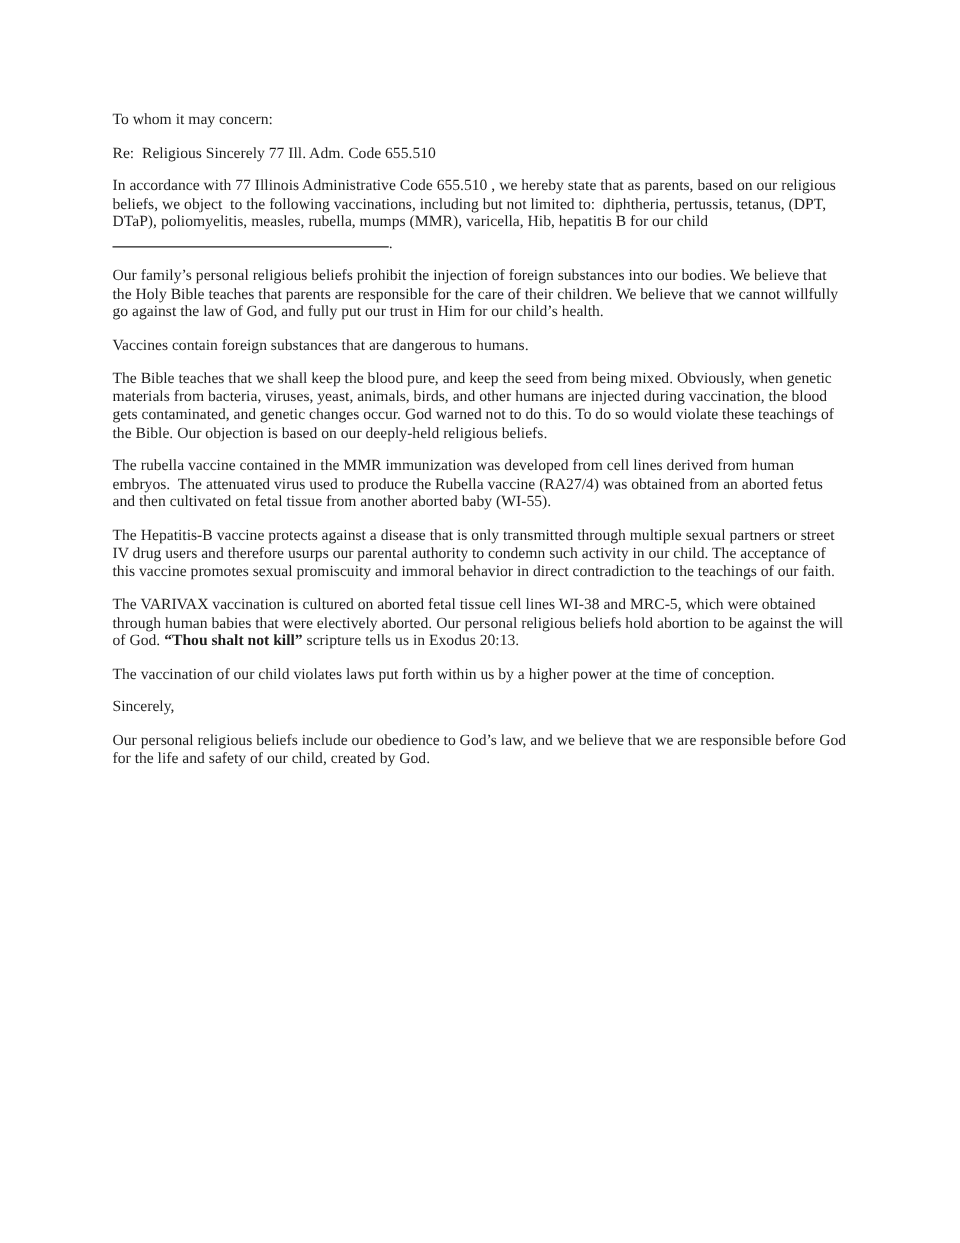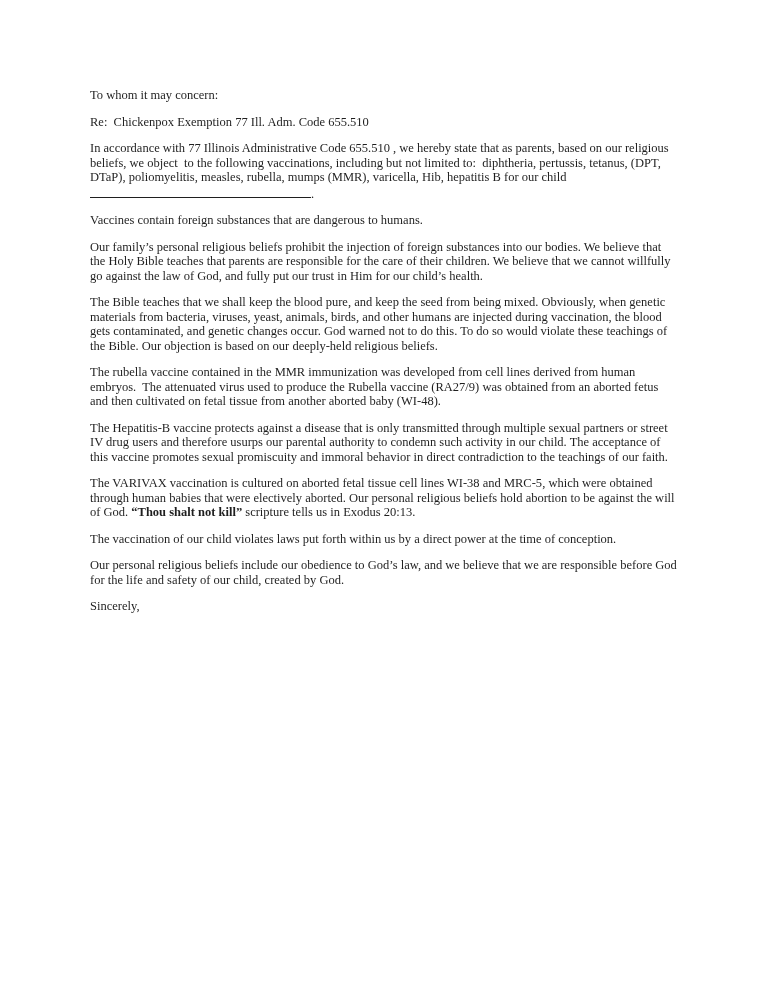--- a/index.html
+++ b/index.html
@@ -38,25 +38,25 @@
     border-bottom: 1px solid #1f1f1f;
     vertical-align: baseline;
   }
 </style>
 </head>
 <body>
 
 <div class="page" style="background: rgb(255, 255, 255);">
   <div class="doc" id="doc-body" style="color: rgb(31, 31, 31);">
       <p><span>To whom it may concern:</span></p>
-      <p><span>Re:  Chickenpox Exemption </span><span class="b">77 Ill. Adm. Code 655.510</span></p>
+      <p><span>Re:  Religious Sincerely </span><span class="b">77 Ill. Adm. Code 655.510</span></p>
       <p><span>In accordance with </span><span class="b">77 Illinois Administrative Code 655.510</span><span> , we hereby state that as parents, based on our religious beliefs, we object  to the following vaccinations, including but not limited to:  diphtheria, pertussis, tetanus, (DPT, DTaP), poliomyelitis, measles, rubella, mumps (MMR), varicella, Hib, hepatitis B for our child </span><br><span class="blank-line"></span><span>.</span></p>
+      <p><span>Our family’s personal religious beliefs prohibit the injection of foreign substances into our bodies. We believe that the Holy Bible teaches that parents are responsible for the care of their children. We believe that we cannot willfully go against the law of God, and fully put our trust in Him for our child’s health.</span></p>
       <p><span>Vaccines contain foreign substances that are dangerous to humans.</span></p>
-      <p><span>Our family’s personal religious beliefs prohibit the injection of foreign substances into our bodies. We believe that the Holy Bible teaches that parents are responsible for the care of their children. We believe that we cannot willfully go against the law of God, and fully put our trust in Him for our child’s health.</span></p>
       <p><span>The Bible teaches that we shall keep the blood pure, and keep the seed from being mixed. Obviously, when genetic materials from bacteria, viruses, yeast, animals, birds, and other humans are injected during vaccination, the blood gets contaminated, and genetic changes occur. God warned not to do this. To do so would violate these teachings of the Bible. Our objection is based on our deeply-held religious beliefs.</span></p>
-      <p><span>The rubella vaccine contained in the MMR immunization was developed from cell lines derived from human embryos.  The attenuated virus used to produce the Rubella vaccine </span><span class="b">(RA27/9)</span><span> was obtained from an aborted fetus and then cultivated on fetal tissue from another aborted baby </span><span class="b">(WI-48)</span><span>.</span></p>
+      <p><span>The rubella vaccine contained in the MMR immunization was developed from cell lines derived from human embryos.  The attenuated virus used to produce the Rubella vaccine </span><span class="b">(RA27/4)</span><span> was obtained from an aborted fetus and then cultivated on fetal tissue from another aborted baby </span><span class="b">(WI-55)</span><span>.</span></p>
       <p><span>The Hepatitis-B vaccine protects against a disease that is only transmitted through multiple sexual partners or street IV drug users and therefore usurps our parental authority to condemn such activity in our child. The acceptance of this vaccine promotes sexual promiscuity and immoral behavior in direct contradiction to the teachings of our faith.</span></p>
       <p><span>The VARIVAX vaccination is cultured on aborted fetal tissue cell lines </span><span class="b">WI-38</span><span> and </span><span class="b">MRC-5</span><span>, which were obtained through human babies that were electively aborted. Our personal religious beliefs hold abortion to be against the will of God. </span><span class="bi">“Thou shalt not kill”</span><span> scripture tells us in </span><span class="b">Exodus 20:13</span><span>.</span></p>
-      <p><span>The vaccination of our child violates laws put forth within us by a direct power at the time of conception.</span></p>
+      <p><span>The vaccination of our child violates laws put forth within us by a higher power at the time of conception.</span></p>
+      <p><span>Sincerely,</span></p>
       <p><span>Our personal religious beliefs include our obedience to God’s law, and we believe that we are responsible before God for the life and safety of our child, created by God.</span></p>
-      <p><span>Sincerely,</span></p>
     </div>
 </div>
 
 </body></html>

